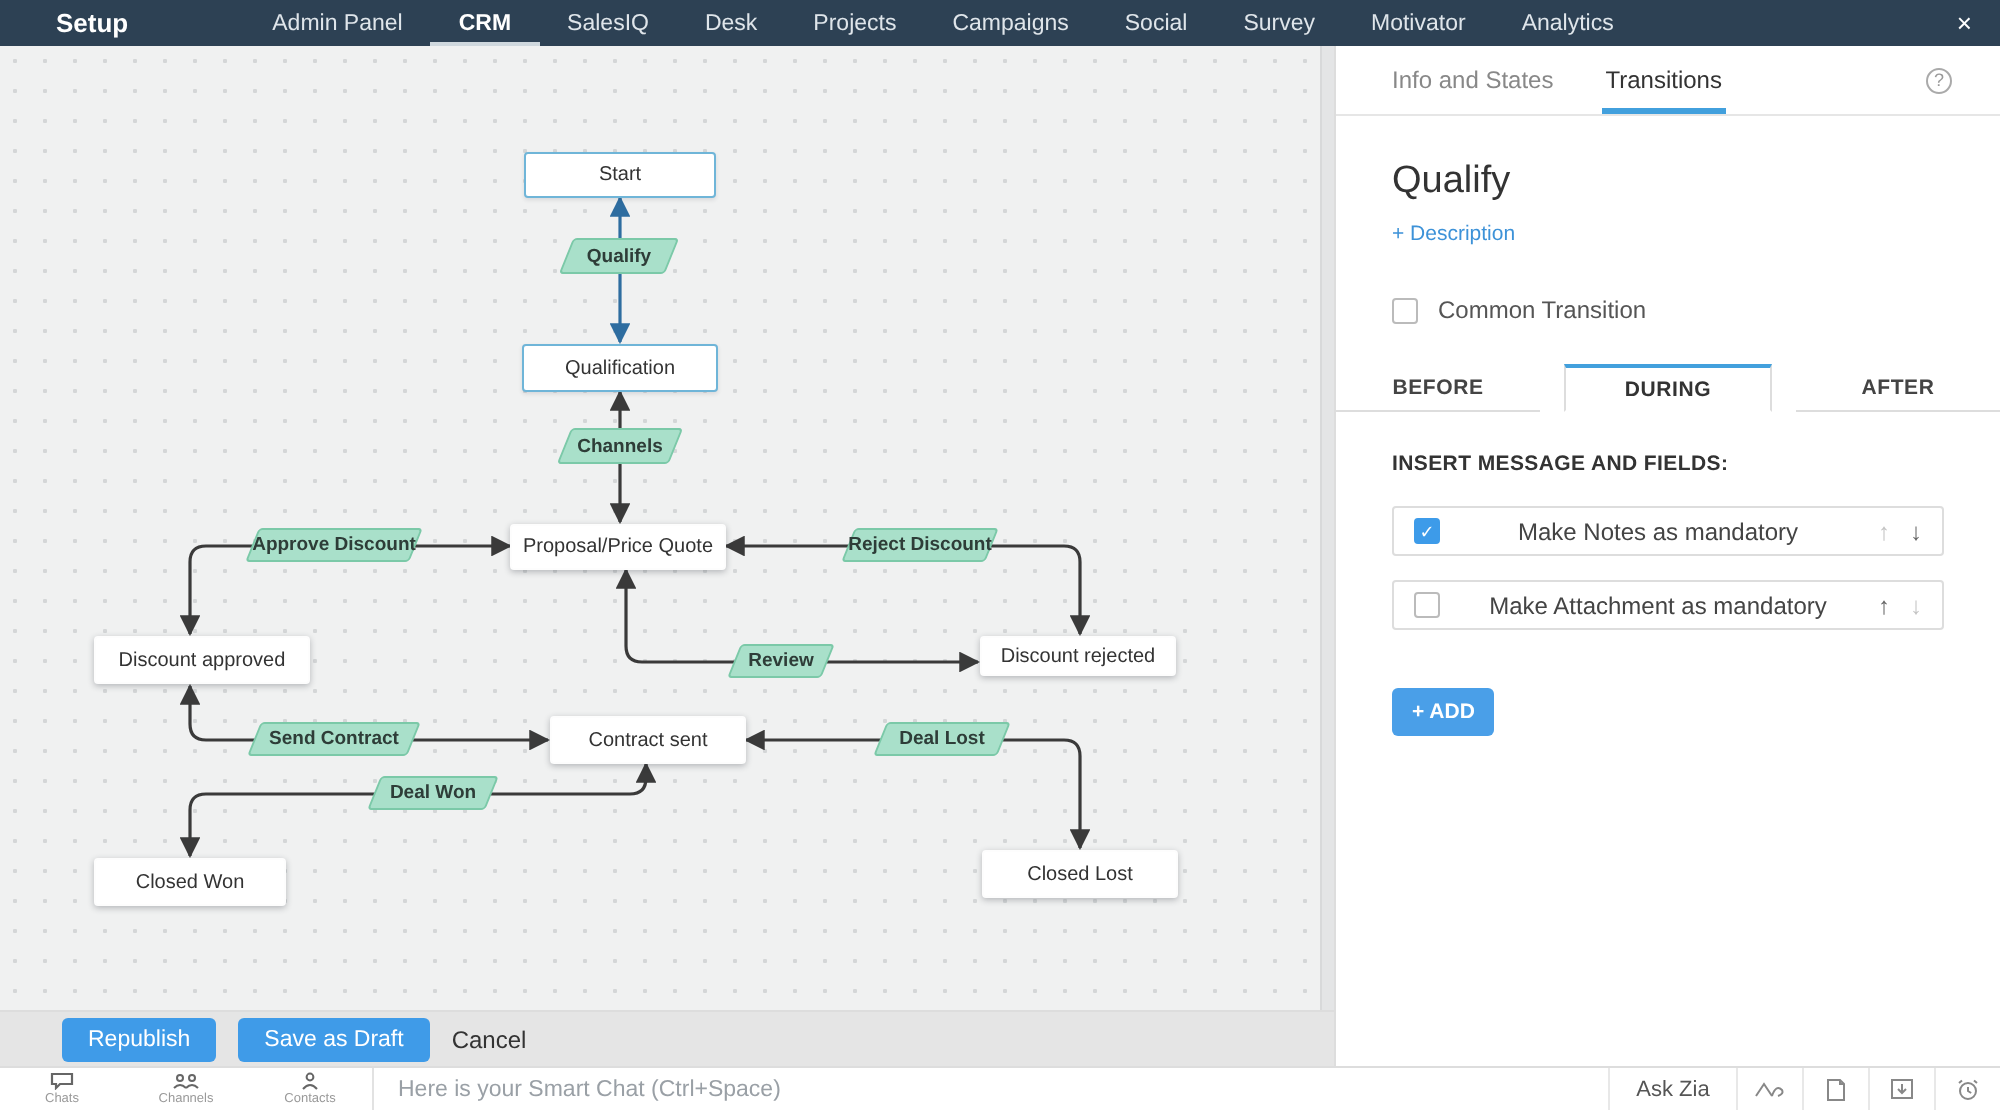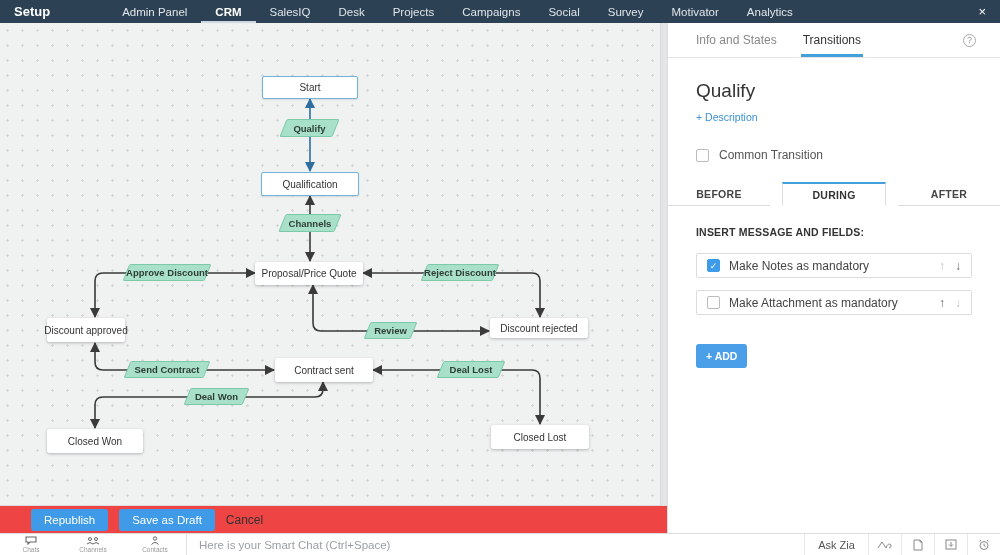--- a/index.html
+++ b/index.html
@@ -2,21 +2,21 @@
 <html><head>
 <meta charset="utf-8">
 <style>
   * { margin:0; padding:0; box-sizing:border-box; }
   html,body { width:1000px; height:555px; overflow:hidden; }
   body { font-family:"Liberation Sans", sans-serif; background:#fff; position:relative; }
 
   
   .topbar { position:absolute; left:0; top:0; width:1000px; height:23px; background:#2d4154;
             display:flex; align-items:center; color:#dfe5ea; }
-  .brand { font-size:13px; font-weight:bold; color:#fff; margin-left:14px; }
+  .brand { font-size:13px; font-weight:bold; color:#fff; margin-left:28px; }
   .topnav { display:flex; align-items:center; margin-left:58px; height:100%; }
   .nav-item { font-size:11.5px; padding:0 14px; height:100%; display:flex; align-items:center; cursor:default; }
   .nav-item.active { color:#fff; font-weight:bold; box-shadow:inset 0 -2px 0 #cfd8de; }
   .topbar-close { margin-left:auto; margin-right:14px; color:#fff; font-size:13px; }
 
   
   .canvas { position:absolute; left:0; top:23px; width:667px; height:482px; background:#f0f1f1;
             background-image:radial-gradient(circle, #d4d6d7 1px, rgba(0,0,0,0) 1.2px);
             background-size:15px 15px; overflow:hidden; }
   .canvas-scroll { position:absolute; right:0; top:0; width:7px; height:482px; background:#e4e5e6; border-left:1px solid #d8d9da; }
@@ -24,21 +24,21 @@
   .fnode { position:absolute; background:#fff; border:1px solid #fdfdfd; border-radius:2px;
            box-shadow:0 1px 3px rgba(40,45,55,.3); display:flex; align-items:center; justify-content:center;
            font-size:10px; color:#333; white-space:nowrap; }
   .fnode.hl { border:1.5px solid #6fb5d8; box-shadow:0 1px 2px rgba(40,45,55,.12); }
   .ftrans { position:absolute; display:flex; align-items:center; justify-content:center; }
   .ftrans::before { content:""; position:absolute; left:0; top:0; right:0; bottom:0;
                     background:#a9e0ca; border:1px solid #7bc9a8; border-radius:2px; transform:skewX(-22deg); }
   .ftrans span { position:relative; font-size:9.5px; font-weight:bold; color:#2e3d38; white-space:nowrap; }
 
   
-  .footer { position:absolute; left:0; top:505px; width:667px; height:28px; background:#ef4444;
+  .footer { position:absolute; left:0; top:505px; width:667px; height:28px; background:#e5e5e5;
             border-top:1px solid #ddd; display:flex; align-items:center; }
   .btn { height:22px; border:none; border-radius:3px; font-size:11.5px; font-family:inherit; padding:0 13px; }
   .btn-blue { background:#3f9be8; color:#fff; }
   .btn-republish { margin-left:31px; }
   .btn-draft { margin-left:11px; }
   .cancel-link { margin-left:11px; font-size:12px; color:#333; background:none; border:none; font-family:inherit; }
 
   
   .panel { position:absolute; left:667px; top:23px; width:333px; height:510px; background:#fff; border-left:1px solid #ddd; }
   .panel-tabs { height:35px; border-bottom:1px solid #e6e6e6; display:flex; align-items:center; padding-left:28px; }
@@ -58,21 +58,21 @@
   .stage-tabs { display:flex; margin-top:20px; height:24px;gap:12px; }
   .stab { flex:1; display:flex; align-items:center; justify-content:center; font-size:10.5px; font-weight:bold;
           color:#444; letter-spacing:.3px; border-bottom:1px solid #ddd; border-top:1px solid rgba(0,0,0,0); }
   .stab.active { border-top:2px solid #42a0dd; border-bottom:1px solid rgba(0,0,0,0);
                  border-left:1px solid #ddd; border-right:1px solid #ddd; color:#333; }
   .panel-section { padding:20px 28px 0 28px; }
   .section-label { font-size:10.5px; font-weight:bold; color:#333; letter-spacing:.2px; }
   .field-row { margin-top:12px; height:25px; border:1px solid #ddd; border-radius:2px; display:flex;
                align-items:center; padding:0 10px; }
   .field-row:first-of-type { margin-top:15px; }
-  .field-label { font-size:12px; color:#444; margin-left:9px; flex:1; }
+  .field-label { font-size:12px; color:#444; margin-left:9px; flex:1;text-align:center; }
   .mv { font-size:12px; margin-left:10px; }
   .mv.on { color:#666; } .mv.off { color:#c4c4c4; }
   .add-btn { margin-top:29px; display:inline-block; background:#4a9fe8; color:#fff; font-size:10.5px; font-weight:bold;
              border:none; border-radius:3px; padding:6px 10px; font-family:inherit; }
 
   
   .bottombar { position:absolute; left:0; top:533px; width:1000px; height:22px; background:#fff;
                border-top:1px solid #ddd; display:flex; align-items:stretch; }
   .bicon-cell { width:62px; display:flex; flex-direction:column; align-items:center; justify-content:center; }
   .bicon-cell svg { display:block; }
@@ -149,21 +149,21 @@
       </div>
       <div class="fnode hl" style="left: 262px; top: 53px; width: 96px; height: 23px;">
         <span>Start</span>
       </div>
       <div class="fnode hl" style="left: 261px; top: 149px; width: 98px; height: 24px;">
         <span>Qualification</span>
       </div>
       <div class="fnode" style="left: 255px; top: 239px; width: 108px; height: 23px;">
         <span>Proposal/Price Quote</span>
       </div>
-      <div class="fnode" style="left: 47px; top: 295px; width: 78px; height: 24px;">
+      <div class="fnode" style="left: 47px; top: 295px; width: 108px; height: 24px;">
         <span>Discount approved</span>
       </div>
       <div class="fnode" style="left: 490px; top: 295px; width: 98px; height: 20px;">
         <span>Discount rejected</span>
       </div>
       <div class="fnode" style="left: 275px; top: 335px; width: 98px; height: 24px;">
         <span>Contract sent</span>
       </div>
       <div class="fnode" style="left: 47px; top: 406px; width: 96px; height: 24px;">
         <span>Closed Won</span>

